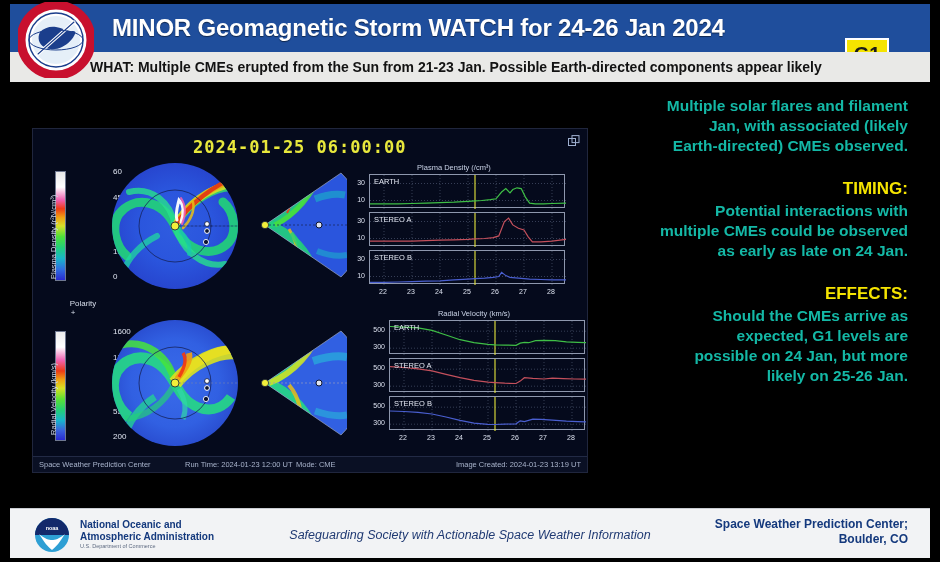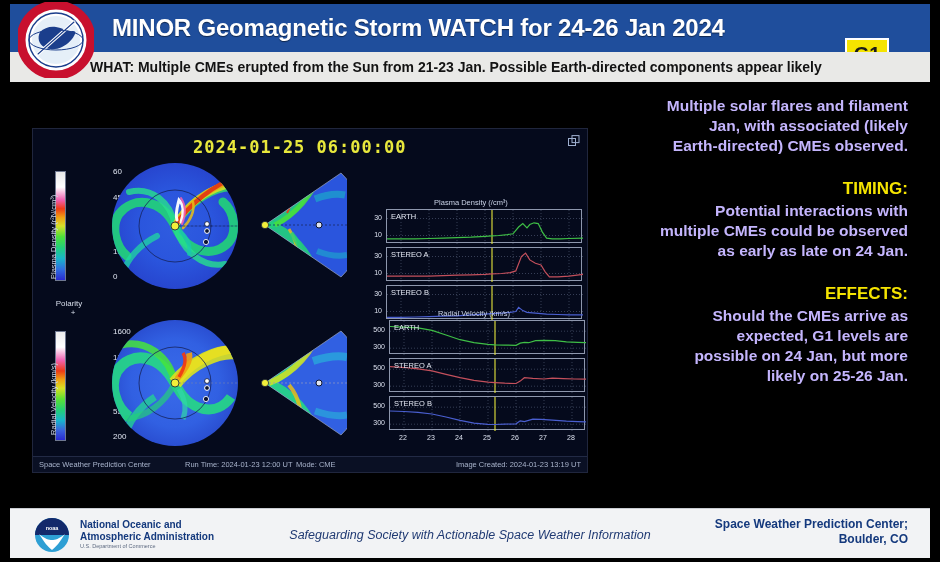--- a/index.html
+++ b/index.html
@@ -61,21 +61,21 @@
   .ts-xtick{position:absolute;color:#dbe0ee;font-size:7px;text-align:center;width:18px;}
   .ts-panel svg{position:absolute;left:0;top:0;}
 
   .model-foot{position:absolute;left:0;right:0;bottom:0;height:15px;background:#0a1024;
     border-top:1px solid #222a45;}
   .mf{position:absolute;color:#a9b4cc;font-size:7.5px;line-height:15px;white-space:nowrap;text-align:center;}
 
   
   .rpanel{position:absolute;left:600px;top:10px;width:298px;}
   .r-head{color:#f5e400;font-size:17px;font-weight:bold;text-align:right;line-height:21px;}
-  .r-body{color:#c4b5fd;font-size:15.5px;font-weight:bold;text-align:right;line-height:20px;
+  .r-body{color:#14b8a6;font-size:15.5px;font-weight:bold;text-align:right;line-height:20px;
     margin-top:2px;}
   .r-sec{margin-bottom:22px;}
 
   
   .ftr{position:absolute;left:10px;top:508px;width:920px;height:50px;background:#f2f3f5;
     border-top:1px solid #c9ccd2;box-sizing:border-box;}
   .noaa-logo{position:absolute;left:24px;top:8px;width:36px;height:36px;}
   .noaa-t1{position:absolute;left:70px;top:10px;color:#14397d;font-size:10px;font-weight:bold;
     line-height:11.5px;white-space:nowrap;}
   .noaa-t2{position:absolute;left:70px;top:34px;color:#5e6a80;font-size:5.5px;white-space:nowrap;}
@@ -126,21 +126,21 @@
       <div class="cbwrap" style="left:22px;top:42px;width:56px;height:110px;">
         <div class="cb cb-pd" style="left:0;top:0;width:11px;height:110px;"></div>
         <div class="cb-title" style="left:-6px;top:108px;">Plasma Density (r²N/cm³)</div>
         <div class="cb-tick" style="top:-4px;">60</div>
         <div class="cb-tick" style="top:22px;">45</div>
         <div class="cb-tick" style="top:49px;">30</div>
         <div class="cb-tick" style="top:76px;">15</div>
         <div class="cb-tick" style="top:101px;">0</div>
       </div>
 
-      <div class="polarity" style="left:6px;top:170px;width:60px;">Polarity</div>
+      <div class="polarity" style="left:20px;top:170px;width:60px;">Polarity</div>
       <div class="polarity" style="left:10px;top:179px;width:60px;">+</div>
 
       <div class="cbwrap" style="left:22px;top:202px;width:56px;height:110px;">
         <div class="cb cb-rv" style="left:0;top:0;width:11px;height:110px;"></div>
         <div class="cb-title" style="left:-6px;top:104px;">Radial Velocity (km/s)</div>
         <div class="cb-tick" style="top:-4px;">1600</div>
         <div class="cb-tick" style="top:22px;">1250</div>
         <div class="cb-tick" style="top:49px;">900</div>
         <div class="cb-tick" style="top:76px;">550</div>
         <div class="cb-tick" style="top:101px;">200</div>
@@ -252,21 +252,21 @@
           <path d="M34 58 C 44 70, 48 86, 44 102" stroke="#e8c018" stroke-width="4" fill="none" opacity=".85"></path>
           <path d="M58 34 C 70 30, 82 28, 92 30" stroke="#25c8d8" stroke-width="8" fill="none" opacity=".55"></path>
           <path d="M60 84 C 72 88, 82 90, 92 88" stroke="#25c8d8" stroke-width="7" fill="none" opacity=".5"></path>
           <line x1="10" y1="56" x2="92" y2="56" stroke="#8a96c4" stroke-width="0.8" stroke-dasharray="2 2"></line>
         </g>
         <path d="M10 56 L86 4 A72 72 0 0 1 86 108 Z" fill="none" stroke="#9aa3bd" stroke-width="0.7"></path>
         <circle cx="10" cy="56" r="3.6" fill="#f2ef3a" stroke="#101a3a" stroke-width="0.7"></circle>
         <circle cx="64" cy="56" r="3" fill="#dfe4f0" stroke="#0d1430" stroke-width="1"></circle>
       </svg>
 
-      <div class="ts-group" style="left:327px;top:34px;width:222px;height:140px;margin-top:35px;">
+      <div class="ts-group" style="left:310px;top:34px;width:222px;height:140px;">
         <div class="ts-title">Plasma Density (/cm³)</div>
       <div class="ts-panel" style="top: 11px; width: 196px; height: 34px;">
             <svg width="196" height="34">
               <line x1="0" x2="196" y1="25.5" y2="25.5" stroke="#57617e" stroke-width="0.6" stroke-dasharray="1 2"></line>
               <line x1="0" x2="196" y1="8.5" y2="8.5" stroke="#57617e" stroke-width="0.6" stroke-dasharray="1 2"></line>
               <line y1="0" y2="34" x1="14" x2="14" stroke="#57617e" stroke-width="0.6" stroke-dasharray="1 2"></line>
               <line y1="0" y2="34" x1="42" x2="42" stroke="#57617e" stroke-width="0.6" stroke-dasharray="1 2"></line>
               <line y1="0" y2="34" x1="70" x2="70" stroke="#57617e" stroke-width="0.6" stroke-dasharray="1 2"></line>
               <line y1="0" y2="34" x1="98" x2="98" stroke="#57617e" stroke-width="0.6" stroke-dasharray="1 2"></line>
               <line y1="0" y2="34" x1="126.00000000000001" x2="126.00000000000001" stroke="#57617e" stroke-width="0.6" stroke-dasharray="1 2"></line>

